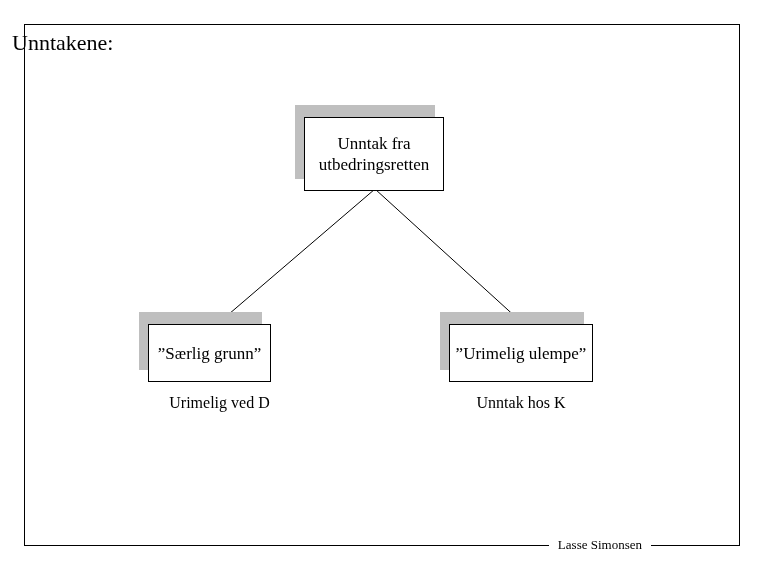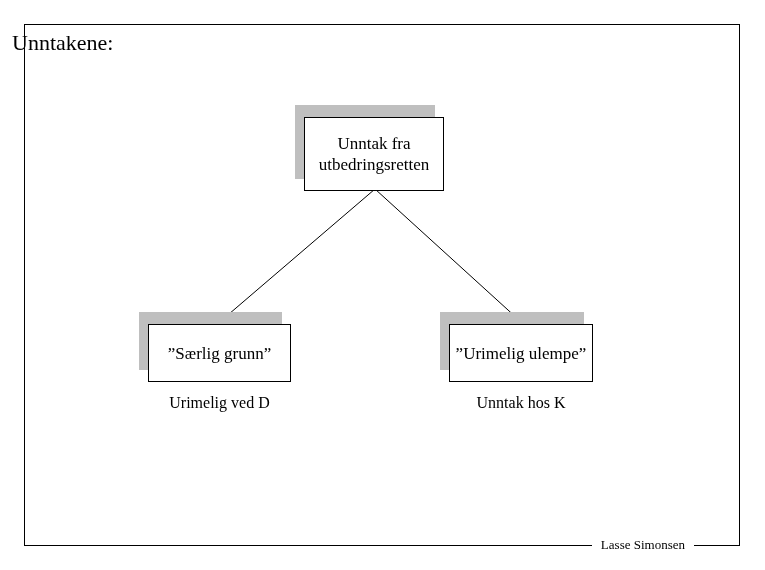--- a/index.html
+++ b/index.html
@@ -74,21 +74,21 @@
   
   #node-root {
     left: 304px;
     top: 114px;
     width: 140px;
     height: 74px;
   }
   #node-left {
     left: 148px;
     top: 321px;
-    width: 143px;
+    width: 123px;
     height: 58px;
   }
   #node-right {
     left: 449px;
     top: 321px;
     width: 144px;
     height: 58px;
   }
 
   
@@ -122,20 +122,21 @@
 
   
   #footer {
     position: absolute;
     left: 440px;
     top: 530px;
     width: 300px;
     height: 30px;
     display: flex;
     align-items: center;
+    gap: 43px;
   }
   #footer .rule {
     height: 1px;
     background: #000000;
     flex: 1 1 auto;
   }
   #footer .signature {
     font-size: 13px;
     line-height: 16px;
     white-space: nowrap;

